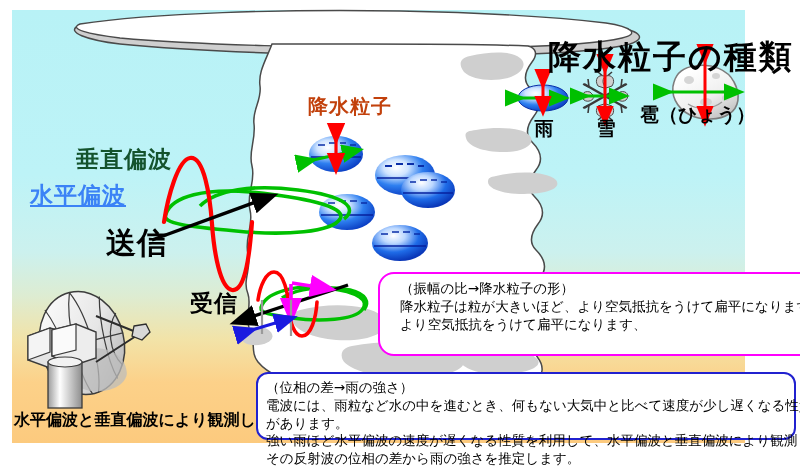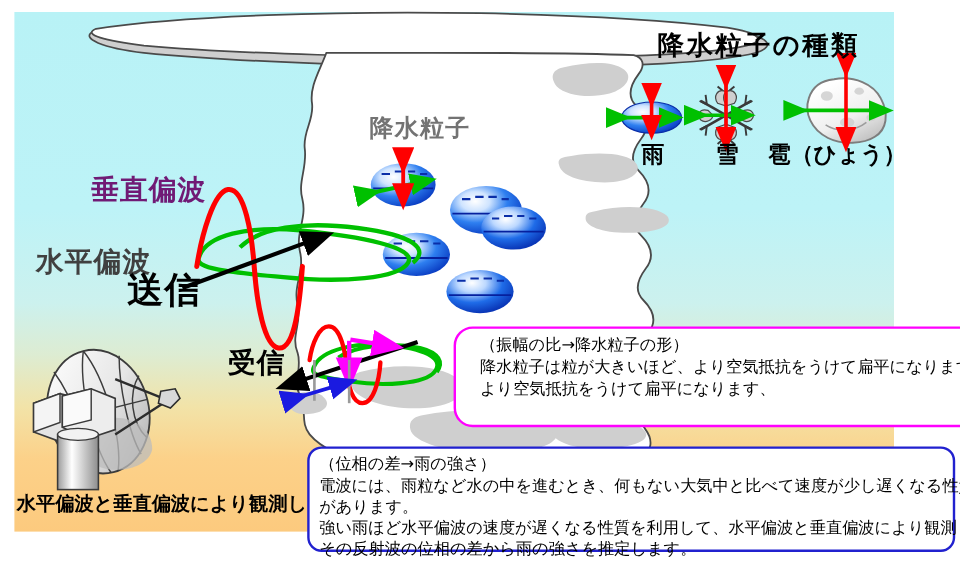--- a/index.html
+++ b/index.html
@@ -15,51 +15,51 @@
         #b8f2f6 0%, #bdf3f7 38%, #ccf1ee 56%,
         #ddecd2 66%, #f2e3a8 76%, #fcd189 86%, #fcca7e 100%);
   }
 
   
   .layer{position:absolute;left:0;top:0;width:800px;height:471px;
          overflow:visible;pointer-events:none;}
 
   
   .lbl{position:absolute;white-space:nowrap;font-weight:bold;line-height:1;}
-  .lbl-vert{left:76px;  top:148px; font-size:23px; color:#701a75;
+  .lbl-vert{left:76px;  top:148px; font-size:23px; color:#14532d;
             letter-spacing:1px;}
-  .lbl-horz{left:30px;  top:208px; font-size:23px; color:#404040;
-            letter-spacing:1px;}
+  .lbl-horz{left:30px;  top:184px; font-size:23px; color:#3b82f6;
+            letter-spacing:1px;text-decoration:underline;}
   .lbl-send{left:106px; top:228px; font-size:30px; color:#000;
             letter-spacing:1px;}
   .lbl-recv{left:190px; top:292px; font-size:23px; color:#000;
             letter-spacing:1px;}
-  .lbl-part{left:308px; top:96px;  font-size:20px; color:#737373;
+  .lbl-part{left:308px; top:96px;  font-size:20px; color:#c2410c;
             letter-spacing:1px;}
-  .lbl-types{left:548px;top:28px;  font-size:22px; color:#000;
+  .lbl-types{left:548px;top:40px;  font-size:33px; color:#000;
             letter-spacing:2px;}
   .lbl-radar{left:14px; top:412px; font-size:16px; color:#000;
             letter-spacing:0px;font-weight:bold;}
 
   .pname{position:absolute;font-size:19px;font-weight:bold;color:#000;
          white-space:nowrap;text-align:center;}
   .pname.rain {left:524px;top:116px;width:40px;}
   .pname.snow {left:586px;top:116px;width:40px;}
-  .pname.hail {left:640px;top:116px;width:110px;text-align:center;}
+  .pname.hail {left:640px;top:102px;width:110px;text-align:center;}
 
   
   .box{position:absolute;background:#fff;box-sizing:border-box;}
   .box p{margin:0;white-space:pre;}
   #box-amp{
     left:378px;top:272px;width:456px;height:84px;
     border:2.5px solid #FF00FF;border-radius:16px;
     padding:6px 8px 0 20px;font-size:13.5px;line-height:1.33;color:#000;
   }
   #box-phase{
-    left:256px;top:372px;width:540px;height:88px;
+    left:256px;top:372px;width:540px;height:68px;
     border:2px solid #2121CF;border-radius:12px;
     padding:5px 6px 0 8px;font-size:13.5px;line-height:1.32;color:#000;
   }
 </style>
 </head>
 <body>
 
 <div id="stage">
 
   <div class="sky"></div>

